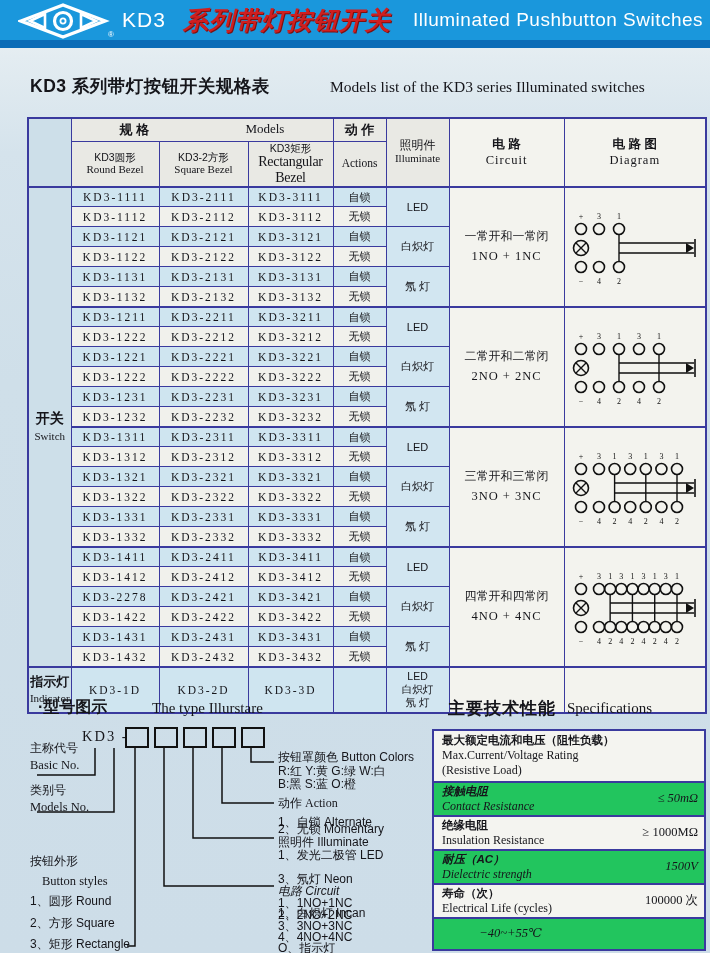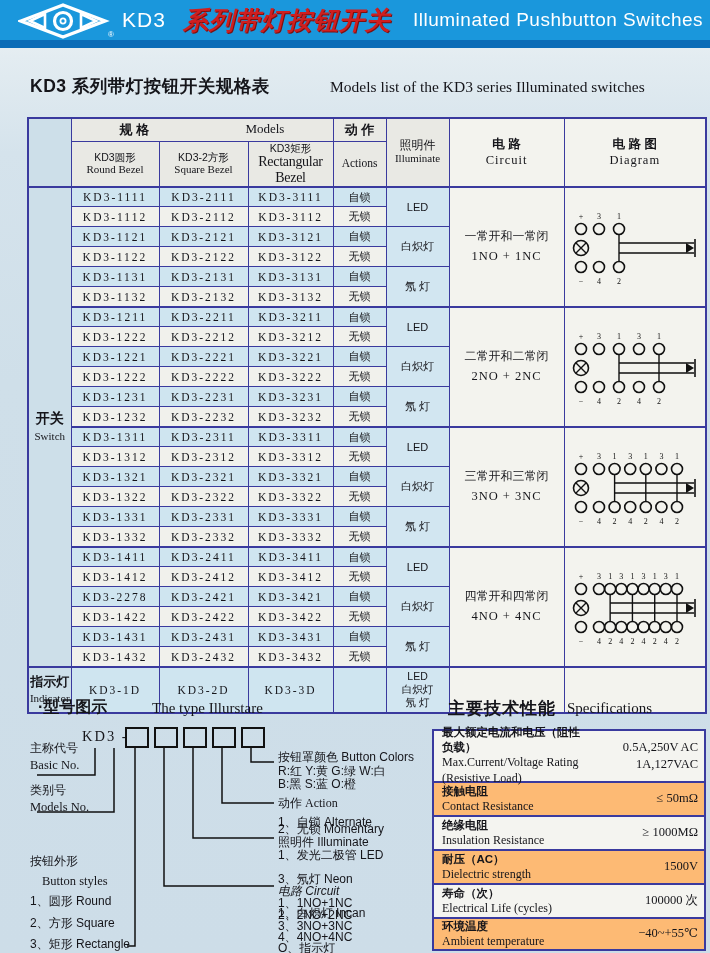--- a/index.html
+++ b/index.html
@@ -55,21 +55,21 @@
     font-family:"Liberation Serif","DejaVu Serif",serif;}
   .sp-tbl{position:absolute;left:432px;top:729px;width:274px;border:2px solid #3a3a9e;
     box-sizing:border-box;background:#f4f4f0;}
   .sp-row{display:flex;align-items:center;border-top:2px solid #3a3a9e;box-sizing:border-box;}
   .sp-row:first-child{border-top:none;}
   .sp-left{flex:1;padding:3px 0 3px 8px;font-size:11.5px;line-height:1.3;}
   .sp-left .en{font-family:"Liberation Serif","DejaVu Serif",serif;font-size:12px;}
   .sp-val{width:108px;padding-right:6px;text-align:right;font-size:12.5px;line-height:1.4;
     font-family:"Liberation Serif","DejaVu Serif",serif;white-space:pre-line;}
   .sp-white{background:#f4f4f0;}
-  .sp-blue{background:#fdba74;}
+  .sp-blue{background:#22c55e;font-style:italic;}
 </style>
 </head>
 <body>
 
 <div class="page">
 
   <div class="topbar">
     <svg class="logo" width="96" height="36" viewBox="0 0 96 36">
       <polygon points="3,18 45,2 87,18 45,34" fill="none" stroke="#ffffff" stroke-width="3.4"></polygon>
       <polygon points="12,18 27,11 27,25" fill="none" stroke="#ffffff" stroke-width="2.6"></polygon>
@@ -473,38 +473,35 @@
       <div class="abs t-label" style="left: 30px; top: 895px;">1、圆形  Round</div>
       <div class="abs t-label" style="left: 30px; top: 917px;">2、方形  Square</div>
       <div class="abs t-label" style="left: 30px; top: 938px;">3、矩形  Rectangle</div>
     </div>
 
   <div class="sp-title-cn abs">主要技术性能</div>
   <div class="sp-title-en abs">Specifications</div>
   <div class="sp-tbl" id="sptbl">
       <div class="sp-row sp-white" style="height:50px">
         <div class="sp-left"><b>最大额定电流和电压（阻性负载）</b><br><span class="en">Max.Current/Voltage  Rating<br>(Resistive  Load)</span></div>
-        <div class="sp-val">0.5A,250V AC
-1A,127VAC</div>
       </div>
       <div class="sp-row sp-blue" style="height:34px">
         <div class="sp-left"><b>接触电阻</b><br><span class="en">Contact  Resistance</span></div>
         <div class="sp-val">≤ 50mΩ</div>
       </div>
       <div class="sp-row sp-white" style="height:34px">
         <div class="sp-left"><b>绝缘电阻</b><br><span class="en">Insulation  Resistance</span></div>
         <div class="sp-val">≥ 1000MΩ</div>
       </div>
       <div class="sp-row sp-blue" style="height:34px">
         <div class="sp-left"><b>耐压（AC）</b><br><span class="en">Dielectric  strength</span></div>
         <div class="sp-val">1500V</div>
       </div>
       <div class="sp-row sp-white" style="height:34px">
         <div class="sp-left"><b>寿命（次）</b><br><span class="en">Electrical  Life  (cycles)</span></div>
         <div class="sp-val">100000 次</div>
       </div>
       <div class="sp-row sp-blue" style="height:32px">
-        <div class="sp-left"><b>环境温度</b><br><span class="en">Ambient  temperature</span></div>
         <div class="sp-val">−40~+55℃</div>
       </div>
     </div>
 
 </div>
 
 </body></html>

